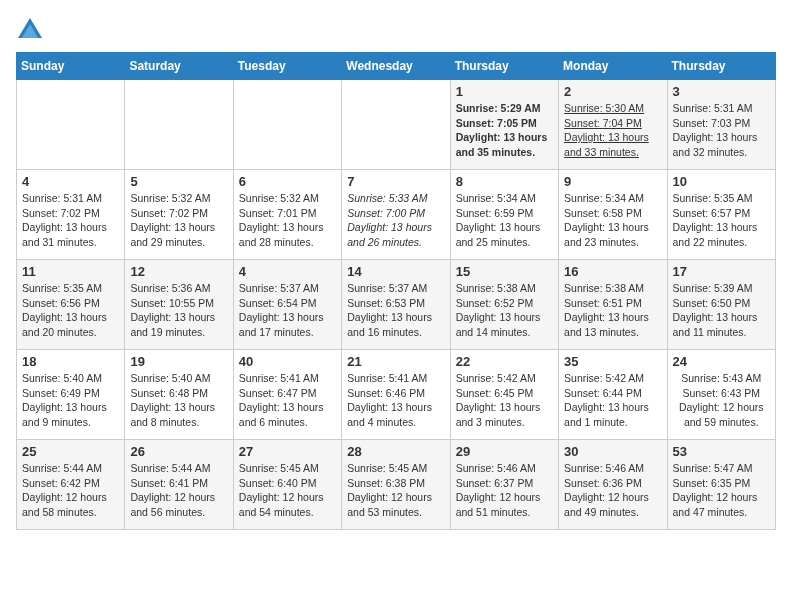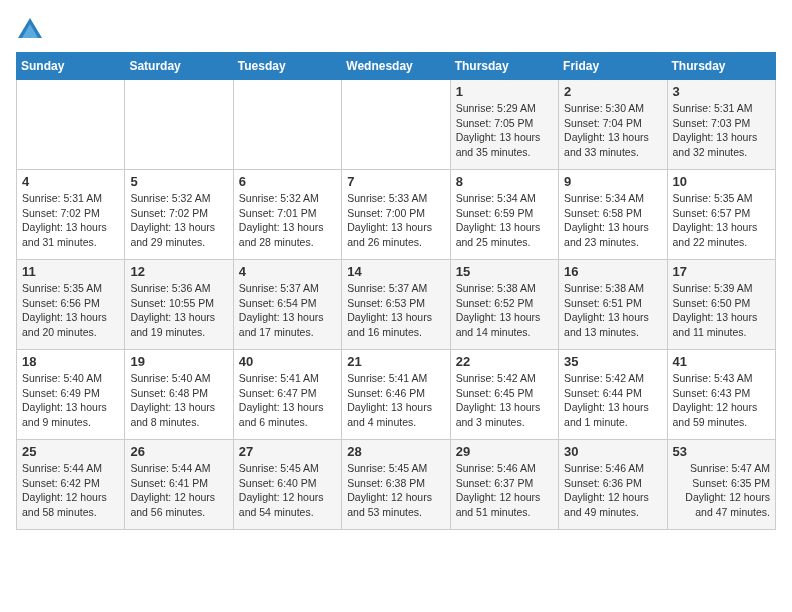--- a/index.html
+++ b/index.html
@@ -112,40 +112,40 @@
 </div>
 
 <table class="calendar">
   <thead>
     <tr id="header-row">
         <th>Sunday</th>
         <th>Saturday</th>
         <th>Tuesday</th>
         <th>Wednesday</th>
         <th>Thursday</th>
-        <th>Friday</th>
+        <th>Monday</th>
         <th>Thursday</th>
       </tr>
   </thead>
   <tbody id="calendar-body">
       <tr>
         <td class="empty-cell"></td>
         <td class="empty-cell"></td>
         <td class="empty-cell"></td>
         <td class="empty-cell"></td>
         <td>
           <span class="day-number">1</span>
-          <div class="day-info" style="white-space: pre-line;">Sunrise: 5:29 AM
+          <div class="day-info" style="white-space: pre-line; font-weight: bold;">Sunrise: 5:29 AM
 Sunset: 7:05 PM
 Daylight: 13 hours
 and 35 minutes.</div>
         </td>
         <td>
           <span class="day-number">2</span>
-          <div class="day-info" style="white-space: pre-line;">Sunrise: 5:30 AM
+          <div class="day-info" style="white-space: pre-line; text-decoration: underline;">Sunrise: 5:30 AM
 Sunset: 7:04 PM
 Daylight: 13 hours
 and 33 minutes.</div>
         </td>
         <td>
           <span class="day-number">3</span>
           <div class="day-info" style="white-space: pre-line;">Sunrise: 5:31 AM
 Sunset: 7:03 PM
 Daylight: 13 hours
 and 32 minutes.</div>
@@ -168,21 +168,21 @@
         </td>
         <td>
           <span class="day-number">6</span>
           <div class="day-info" style="white-space: pre-line;">Sunrise: 5:32 AM
 Sunset: 7:01 PM
 Daylight: 13 hours
 and 28 minutes.</div>
         </td>
         <td>
           <span class="day-number">7</span>
-          <div class="day-info" style="white-space: pre-line;">Sunrise: 5:33 AM
+          <div class="day-info" style="white-space: pre-line; font-style: italic;">Sunrise: 5:33 AM
 Sunset: 7:00 PM
 Daylight: 13 hours
 and 26 minutes.</div>
         </td>
         <td>
           <span class="day-number">8</span>
           <div class="day-info" style="white-space: pre-line;">Sunrise: 5:34 AM
 Sunset: 6:59 PM
 Daylight: 13 hours
 and 25 minutes.</div>
@@ -290,22 +290,22 @@
 and 3 minutes.</div>
         </td>
         <td>
           <span class="day-number">35</span>
           <div class="day-info" style="white-space: pre-line;">Sunrise: 5:42 AM
 Sunset: 6:44 PM
 Daylight: 13 hours
 and 1 minute.</div>
         </td>
         <td>
-          <span class="day-number">41</span>
-          <div class="day-info" style="white-space: pre-line;">Sunrise: 5:43 AM
+          <span class="day-number">24</span>
+          <div class="day-info" style="white-space: pre-line; text-align: center;">Sunrise: 5:43 AM
 Sunset: 6:43 PM
 Daylight: 12 hours
 and 59 minutes.</div>
         </td>
       </tr>
       <tr>
         <td>
           <span class="day-number">25</span>
           <div class="day-info" style="white-space: pre-line;">Sunrise: 5:44 AM
 Sunset: 6:42 PM
@@ -342,20 +342,20 @@
         </td>
         <td>
           <span class="day-number">30</span>
           <div class="day-info" style="white-space: pre-line;">Sunrise: 5:46 AM
 Sunset: 6:36 PM
 Daylight: 12 hours
 and 49 minutes.</div>
         </td>
         <td>
           <span class="day-number">53</span>
-          <div class="day-info" style="white-space: pre-line; text-align: right;">Sunrise: 5:47 AM
+          <div class="day-info" style="white-space: pre-line;">Sunrise: 5:47 AM
 Sunset: 6:35 PM
 Daylight: 12 hours
 and 47 minutes.</div>
         </td>
       </tr>
     </tbody>
 </table>
 
 </body></html>

